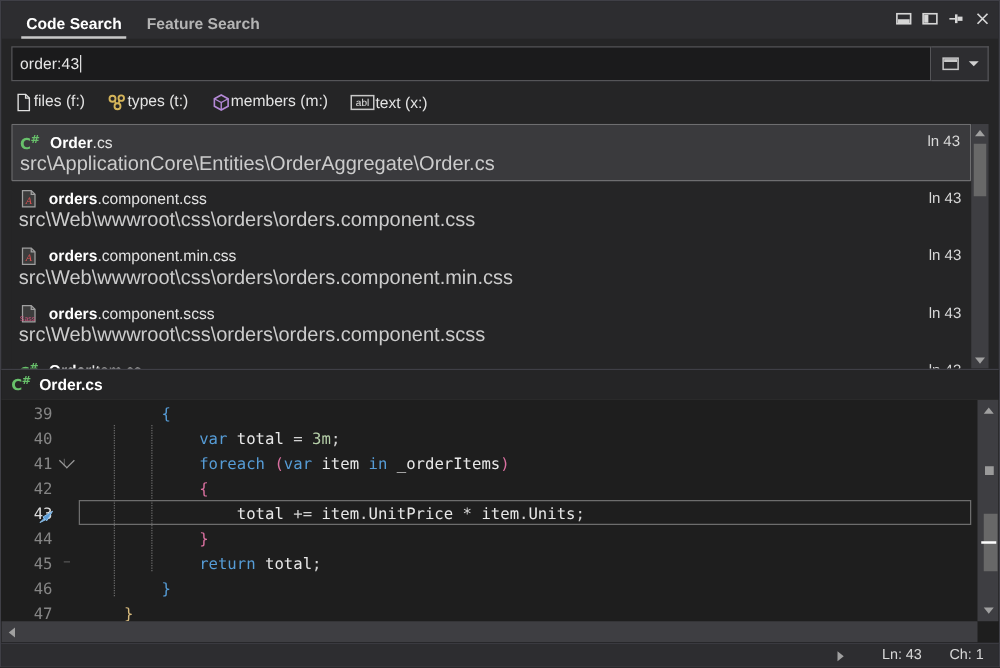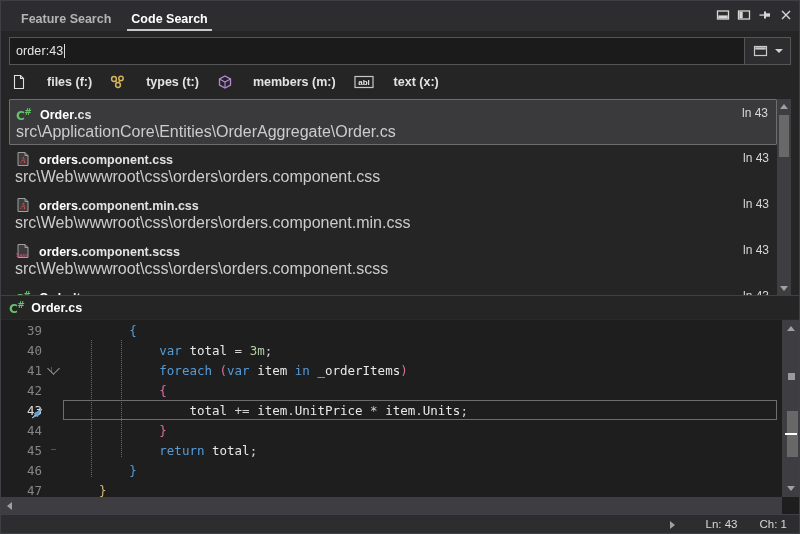--- a/index.html
+++ b/index.html
@@ -101,25 +101,23 @@
   .filters {
     height: 26px;
     margin: 4px 8px 2px 8px;
     display: flex;
     align-items: center;
     gap: 14px;
     flex: 0 0 auto;
   }
   .filter {
     display: flex;
-    align-items: center;
-    gap: 20px;
+    gap: 0;
     cursor: default;
     padding: 2px 2px;
-    font-weight: bold;
   }
   .filter-label {
     font-size: 12.5px;
     color: #e3e3e3;
   }
 
   
   .results {
     position: relative;
     margin: 2px 8px 0 8px;
@@ -149,21 +147,21 @@
     position: relative;
   }
   .row-main { flex: 1; min-width: 0; }
   .row-title {
     font-size: 12.5px;
     color: #ffffff;
     font-weight: bold;
     line-height: 16px;
     white-space: nowrap;
   }
-  .row-title .dim { font-weight: bold; color: #e2e2e2; }
+  .row-title .dim { font-weight: normal; color: #e2e2e2; }
   .row-path {
     font-size: 16px;
     color: #cccccc;
     line-height: 17px;
     white-space: nowrap;
     margin-left: -24px;
   }
   .row-ln {
     font-size: 12px;
     color: #d8d8d8;
@@ -377,25 +375,25 @@
     font-weight: bold;
     letter-spacing: -0.5px;
   }
 </style>
 </head>
 <body>
 
 <div id="app">
 
   <div class="titlebar">
+    <div class="tab active">
+      <span>Code Search</span>
+    </div>
     <div class="tab">
       <span>Feature Search</span>
-    </div>
-    <div class="tab active">
-      <span>Code Search</span>
     </div>
 
     <div class="wincontrols">
       <svg class="wc" viewBox="0 0 14 14">
         <rect x="1.5" y="3" width="11" height="8" fill="none" stroke="#d6d6d6" stroke-width="1.3"></rect>
         <rect x="2.3" y="7.4" width="9.4" height="3" fill="#d6d6d6"></rect>
       </svg>
       <svg class="wc" viewBox="0 0 14 14">
         <rect x="1.5" y="3" width="11" height="8" fill="none" stroke="#d6d6d6" stroke-width="1.3"></rect>
         <rect x="2.3" y="3.8" width="3.4" height="6.4" fill="#d6d6d6"></rect>

